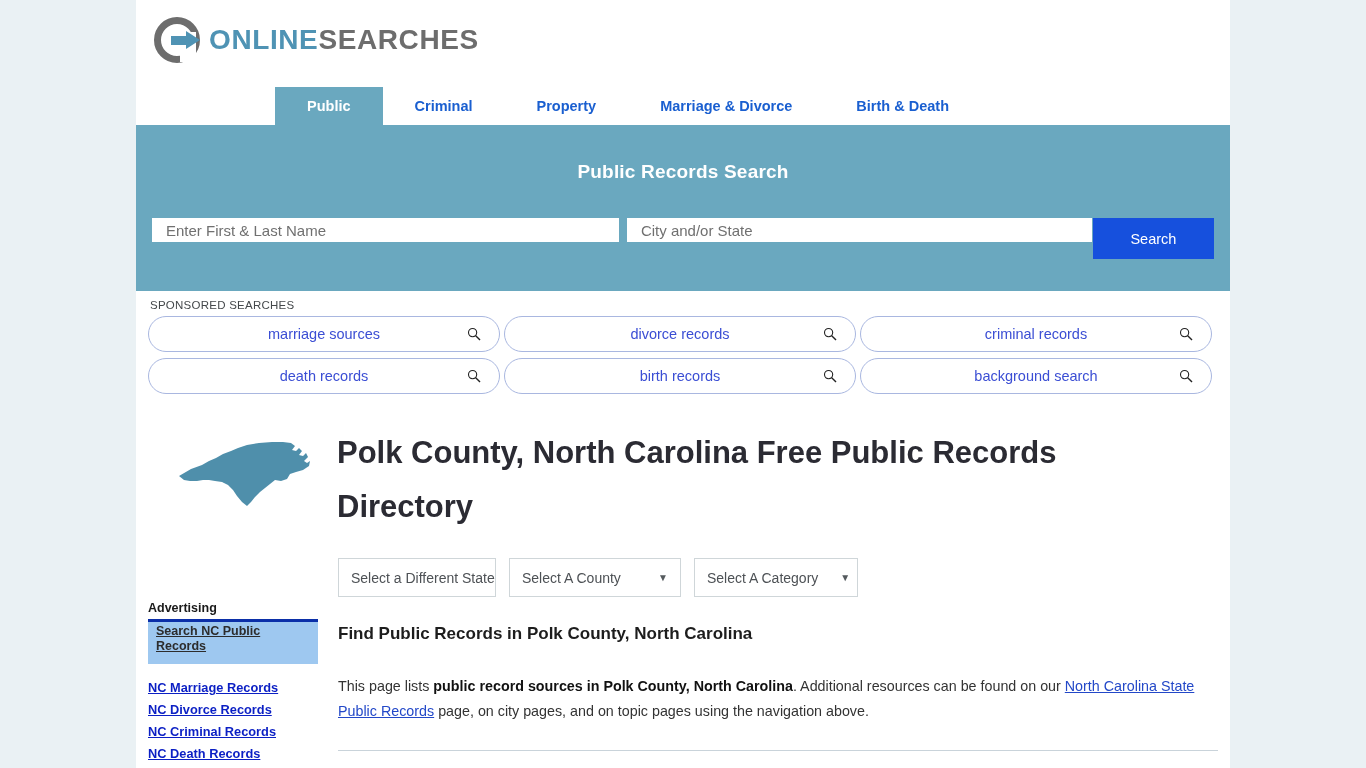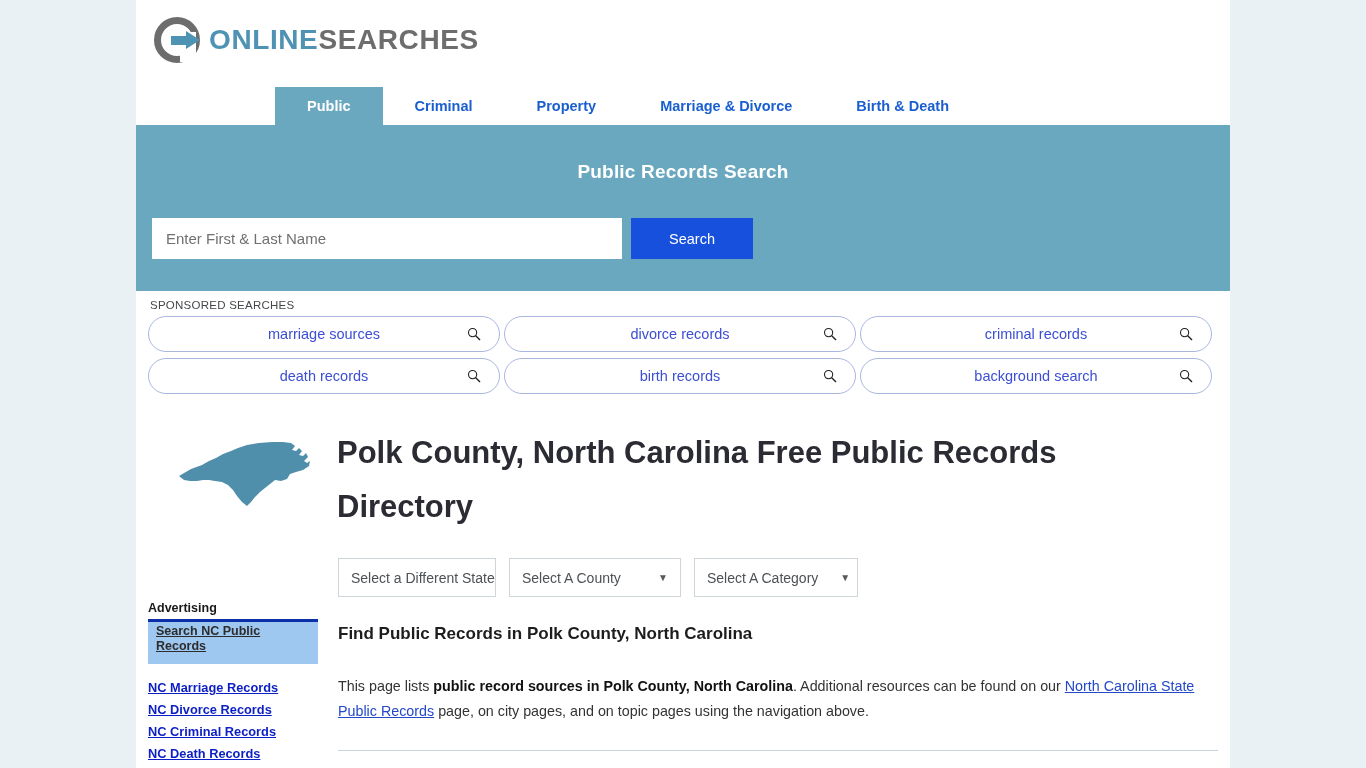--- a/index.html
+++ b/index.html
@@ -117,21 +117,21 @@
     letter-spacing: 0.2px;
   }
   .hero-form {
     position: absolute;
     left: 16px; top: 93px;
     display: flex;
     width: 1062px;
     height: 41px;
   }
   .hero-input {
-    height: 41px;
+    height: 24px;
     border: none;
     outline: none;
     background: #ffffff;
     font-size: 15px;
     color: #333;
     padding: 0 14px;
     font-family: "Liberation Sans", sans-serif;
   }
   .hero-input::placeholder { color: #707070; }
   .hero-input.name { width: 470px; margin-right: 8px; }
@@ -333,20 +333,21 @@
       <div class="nav-item">Criminal</div>
       <div class="nav-item">Property</div>
       <div class="nav-item">Marriage &amp; Divorce</div>
       <div class="nav-item">Birth &amp; Death</div>
     </div>
 
     <div class="hero">
       <div class="hero-title">Public Records Search</div>
       <div class="hero-form">
         <input class="hero-input name" type="text" placeholder="Enter First &amp; Last Name" style="">
+        <input class="hero-input city" type="text" placeholder="City and/or State" style="">
         <button class="hero-search-btn">Search</button>
       </div>
     </div>
 
     <div class="sponsored">
       <div class="sponsored-label">SPONSORED SEARCHES</div>
       <div class="pill-grid">
 
         <div class="pill">
           <span class="pill-text">marriage sources</span>

